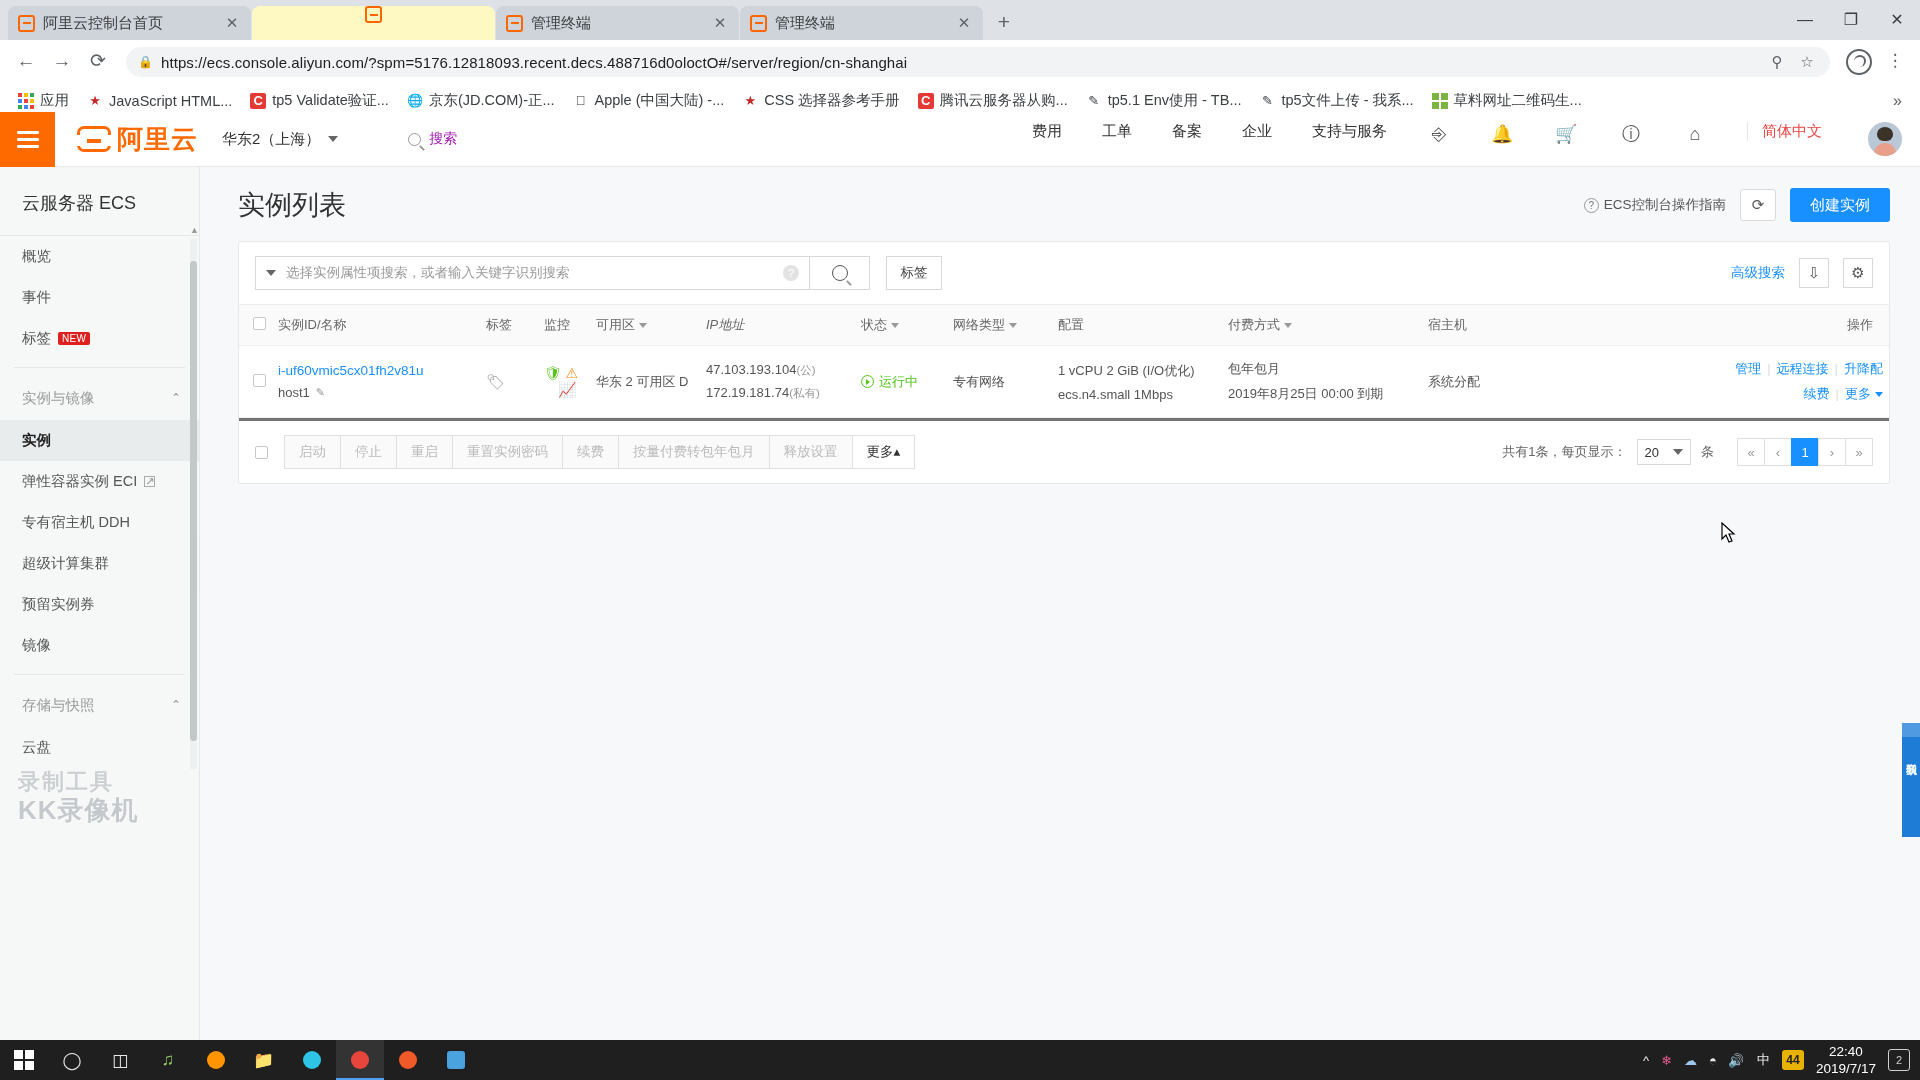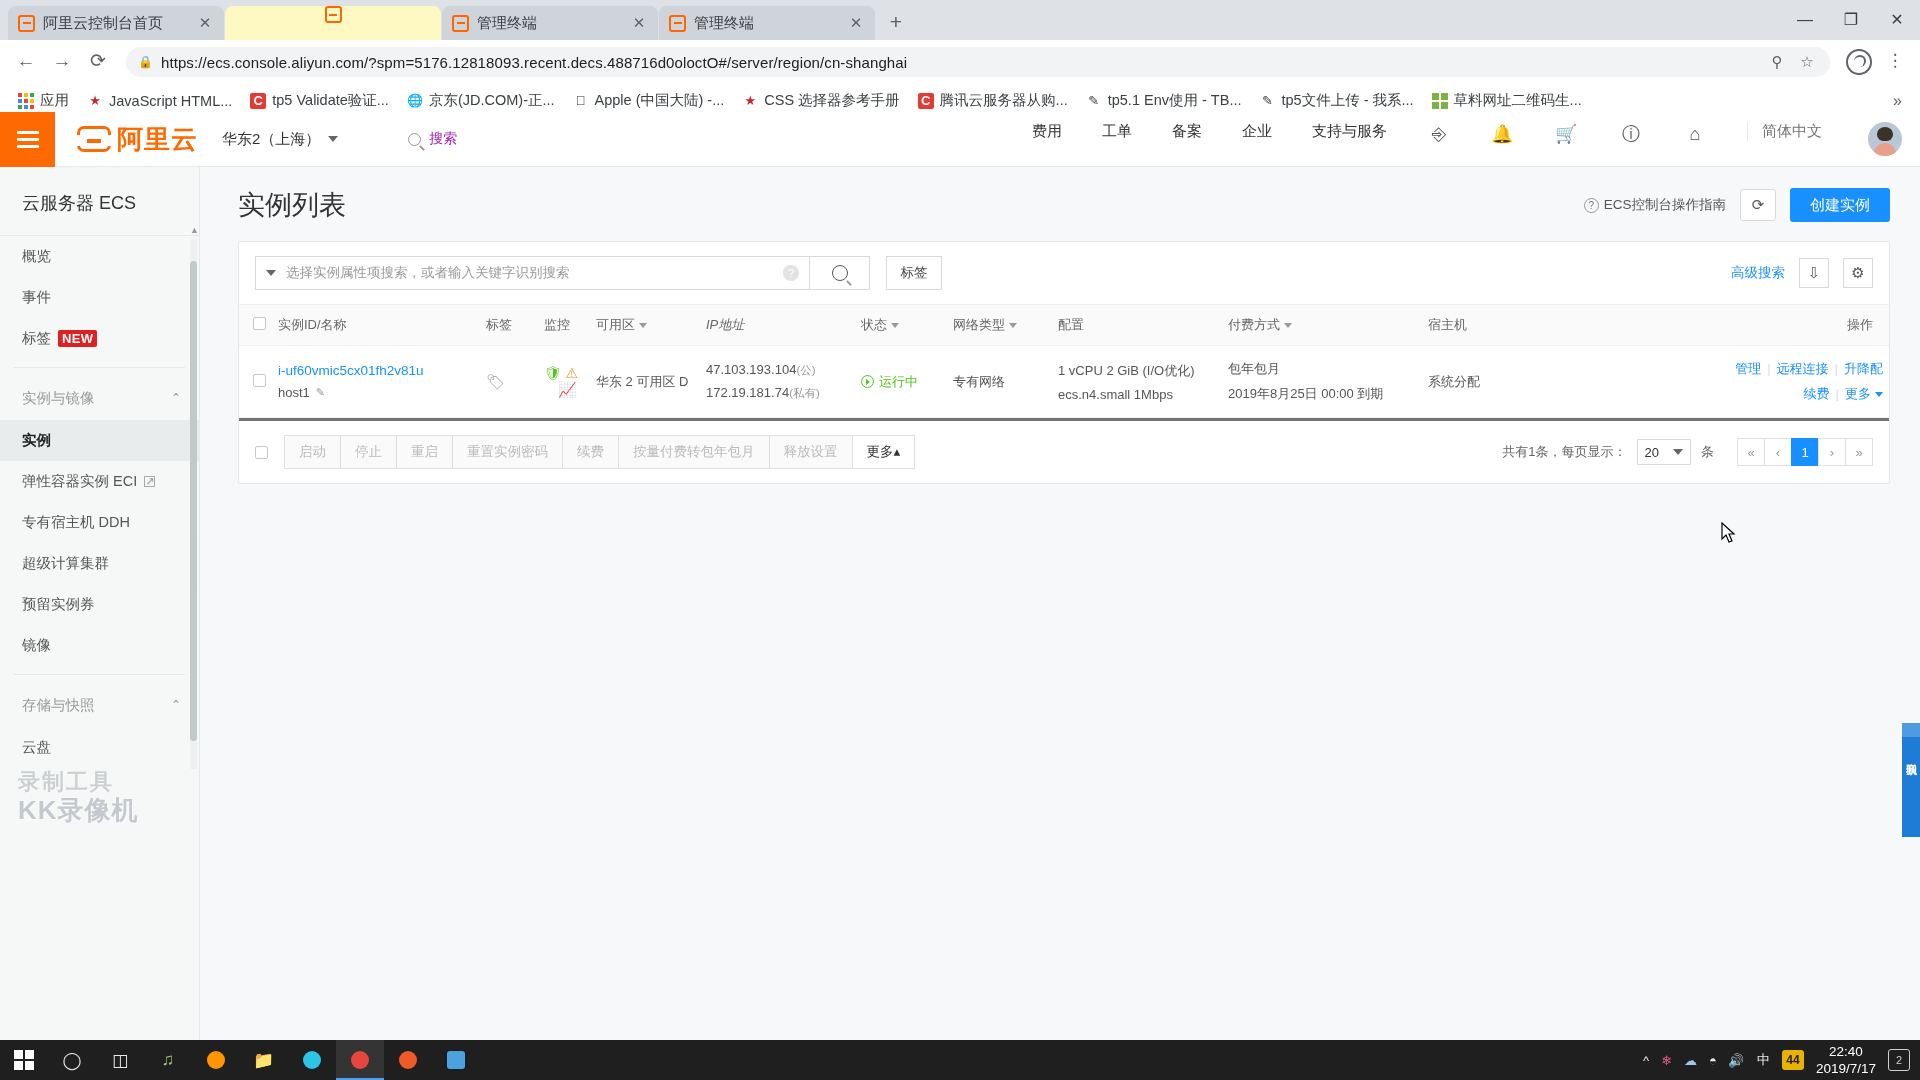--- a/index.html
+++ b/index.html
@@ -7,21 +7,21 @@
     width: 1920px; height: 1080px;
     font-family: "Liberation Sans", "DejaVu Sans", sans-serif;
     overflow: hidden; background: #fff;
   }
   body { position: relative; }
 
   
   .chrome { background: #dee1e6; width: 1920px; }
   .tabstrip { height: 40px; display: flex; align-items: flex-end; padding-left: 8px; position: relative; }
   .tab {
-    height: 34px; width: 216px; display: flex; align-items: center;
+    height: 34px; width: 243px; display: flex; align-items: center;
     gap: 8px; padding: 0 10px; font-size: 15px; color: #3c4043;
     background: #cfd4da; border-radius: 8px 8px 0 0; margin-right: 1px;
     position: relative; white-space: nowrap; overflow: hidden;
   }
   .tab.active { background: #fef9c3; flex-direction: column; }
   .tab .favicon {
     width: 17px; height: 17px; flex: none; display: inline-block;
     border: 2px solid #f60; border-radius: 3px; position: relative;
   }
   .tab .favicon::after {
@@ -75,31 +75,31 @@
   .region { margin-left: 24px; font-size: 15px; color: #333; display: flex; align-items: center; gap: 8px; flex: none; }
   .caret { display: inline-block; width: 0; height: 0; border-left: 5px solid transparent; border-right: 5px solid transparent; border-top: 6px solid #666; }
   .hsearch { margin-left: 70px; width: 260px; height: 30px; display: flex; align-items: center; gap: 8px; color: #a21caf; font-size: 14px; }
   .mag { display:inline-block; width:13px; height:13px; border:1.8px solid #999; border-radius:50%; position:relative; flex:none; }
   .mag::after { content:""; position:absolute; right:-5px; bottom:-4px; width:6px; height:1.8px; background:#999; transform: rotate(45deg); }
   .hnav { margin-left: auto; display: flex; align-items: flex-start; gap: 40px; font-size: 15px; color: #333; padding-right: 18px; }
   .hnav .hicon { width: 24px; height: 24px; display: flex; align-items: center; justify-content: center; color: #555; font-size: 18px; }
   .user-avatar { width: 34px; height: 34px; border-radius: 50%; background: #b9c7d6; margin-left: 6px; position: relative; overflow: hidden; flex: none; }
   .user-avatar::before { content:""; position:absolute; left:9px; top:5px; width:16px; height:14px; border-radius:50% 50% 45% 45%; background:#3b3228; }
   .user-avatar::after { content:""; position:absolute; left:6px; bottom:0; width:22px; height:13px; border-radius:11px 11px 0 0; background:#e8a08a; }
-  .langtext { font-size: 15px; color: #737373; padding-left: 14px; border-left: 1px solid #e5e5e5; }
+  .langtext { font-size: 15px; color: #ef4444; padding-left: 14px; border-left: 1px solid #e5e5e5; }
 
   .body-area { display: flex; height: 913px; }
   .sidebar { width: 200px; background: #f6f8f8; border-right: 1px solid #e8e8e8; position: relative; }
   .side-title { padding: 24px 0 20px 22px; font-size: 18px; color: #333; border-bottom: 1px solid #e8e8e8; }
   .side-item { height: 41px; display: flex; align-items: center; padding-left: 22px; font-size: 14.5px; color: #555; gap: 7px; }
   .side-item.active { background: #e8ecec; color: #222; font-weight: bold; }
   .side-group { height: 44px; display: flex; align-items: center; padding: 0 18px 0 22px; font-size: 14.5px; color: #999; }
   .side-group .chev { margin-left: auto; font-size: 12px; color: #999; }
   .side-sep { height: 1px; background: #e4e8e8; margin: 8px 14px; }
-  .badge-new { background: #e02020; color: #fff; font-size: 13px; padding: 1px 4px; border-radius: 2px; font-weight: bold; letter-spacing: .3px; }
+  .badge-new { background: #e02020; color: #fff; font-size: 10px; padding: 1px 4px; border-radius: 2px; font-weight: normal; letter-spacing: .3px; }
   .extlink { font-size: 11px; color: #999; border: 1px solid #aaa; width: 11px; height: 11px; line-height: 9px; text-align: center; display:inline-block; }
   .side-scroll { position: absolute; right: 2px; top: 72px; width: 7px; height: 530px; }
   .side-scroll .track { width: 7px; height: 100%; background: #eef1f1; }
   .side-scroll .thumb { position: absolute; top: 22px; width: 7px; height: 480px; background: #c3c8c8; border-radius: 4px; }
   .side-scroll .up { position: absolute; top: -14px; left: 0; width: 7px; text-align: center; font-size: 9px; color: #999; }
   .side-footer { position: absolute; bottom: 0; left: 0; width: 200px; height: 40px; border-top: 1px solid #e8e8e8; display: flex; align-items: center; gap: 14px; padding-left: 10px; font-size: 12.5px; color: #666; background: #f6f8f8; }
   .side-collapse { position: absolute; right: -11px; top: 370px; width: 11px; height: 52px; background: #e4e8e8; border-radius: 0 4px 4px 0; color: #888; font-size: 11px; line-height: 52px; text-align: center; }
 
   .main { flex: 1; background: #f7f8fa; padding: 0; position: relative; overflow: hidden; }
   .main-inner { margin: 20px 30px 0 38px; }

